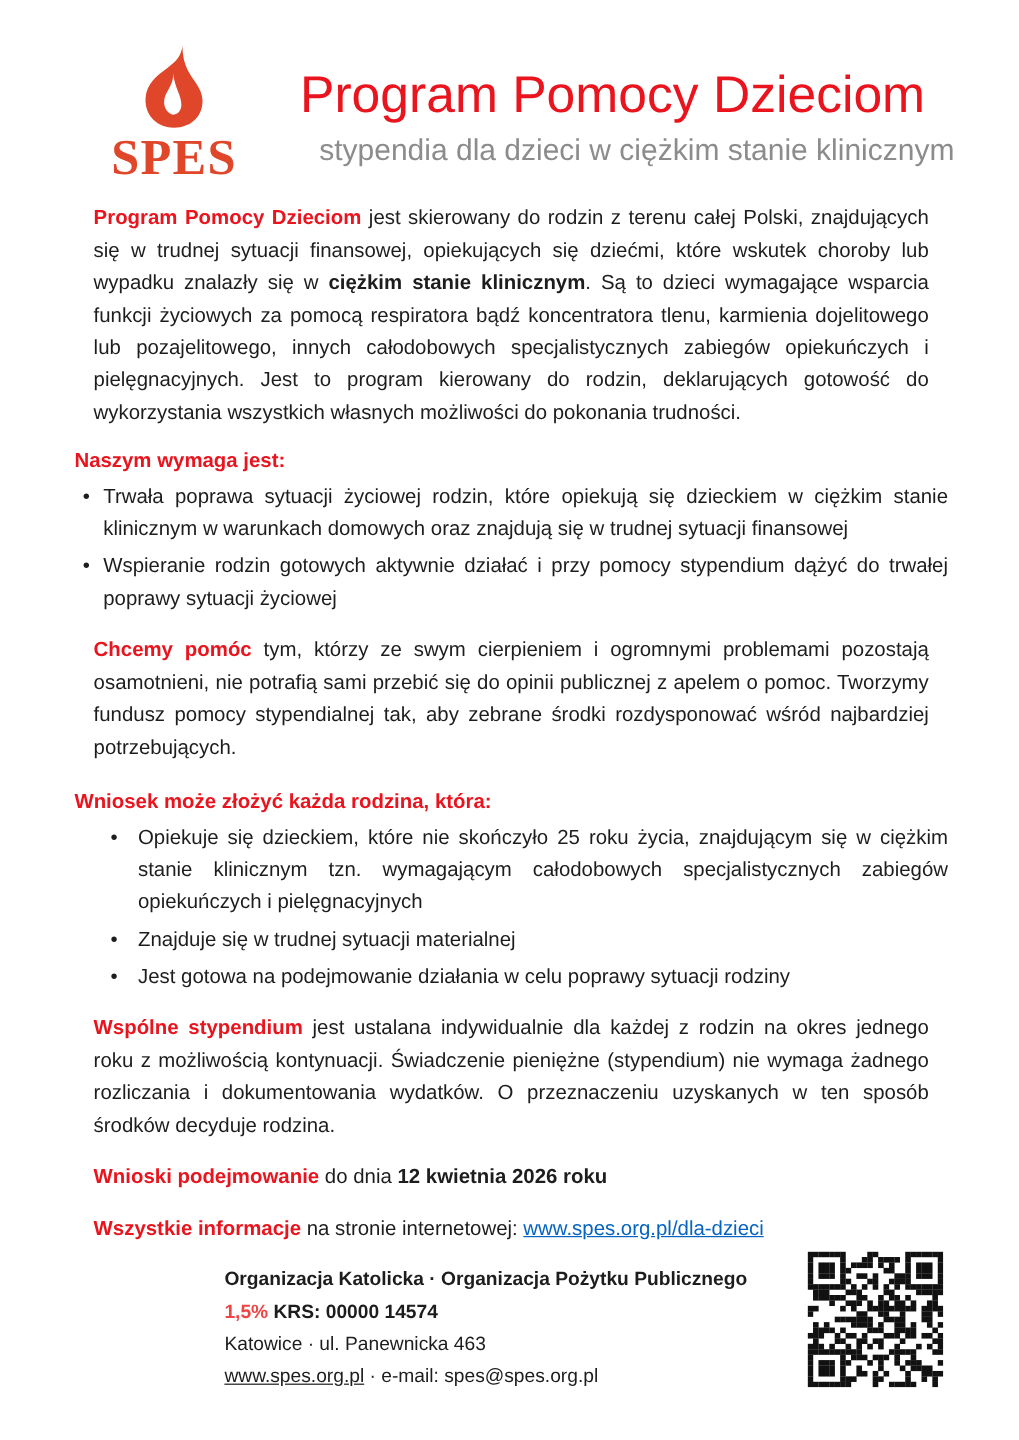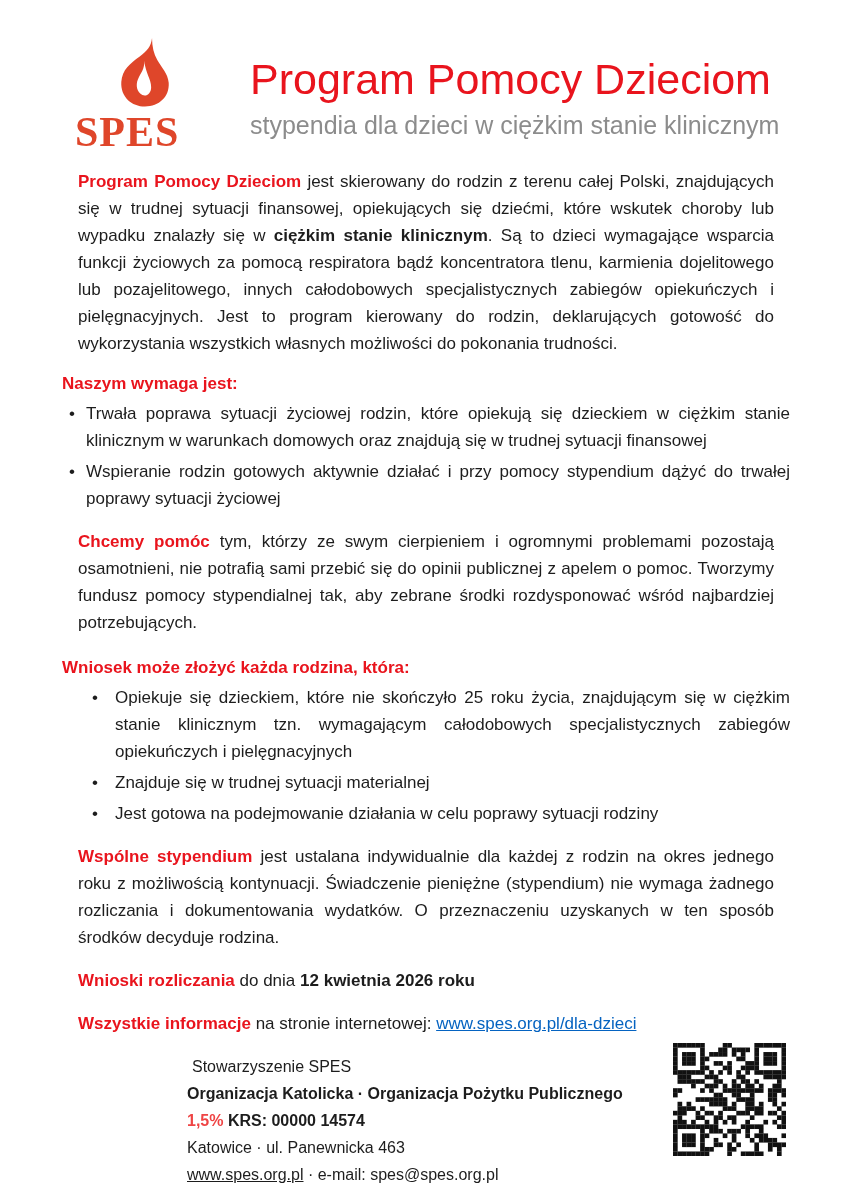--- a/index.html
+++ b/index.html
@@ -7,35 +7,35 @@
     width:849px;height:1200px;overflow:hidden;position:relative;
     font-family:"Liberation Sans","DejaVu Sans",sans-serif;
     color:#1d1d1d;
   }
   .page{
     width:849px;height:1200px;box-sizing:border-box;
     padding:38px 59px 0 62px;position:relative;
   }
   
   .header{display:flex;align-items:flex-start;}
-  .logo{width:140px;flex:0 0 140px;margin-left:13px;text-align:left;}
+  .logo{width:140px;flex:0 0 140px;margin-left:13px;text-align:center;}
   .logo svg{display:block;margin:0 auto;}
   .logo-text{
     font-family:"Liberation Serif","DejaVu Serif",serif;
     font-weight:700;font-size:42px;line-height:40px;letter-spacing:1px;
     color:#df462a;margin-top:2px;
   }
   .title-block{margin-left:35px;padding-top:18px;}
   .page-title{
     font-size:43px;line-height:46px;color:#e9141d;font-weight:400;
     white-space:nowrap;
   }
   .page-subtitle{
     font-size:25px;line-height:30px;color:#8c8c8c;font-weight:400;
-    margin-top:8px;white-space:nowrap;
+    margin-top:8px;white-space:nowrap;margin-left:16px;
   }
   
   .bodytext{font-size:17px;line-height:27px;text-align:justify;}
   p.para{margin:16px;}
   .p-intro{margin-top:29px;}
   .lead-red{color:#e9141d;font-weight:700;}
   .bold{font-weight:700;}
   .sec-heading{
     color:#e9141d;font-weight:700;font-size:17px;line-height:22px;
     margin:0;text-align:left;
@@ -114,29 +114,28 @@
 
     <p class="sec-heading h-application">Wniosek może złożyć każda rodzina, która:</p>
     <ul class="blist l2">
       <li>Opiekuje się dzieckiem, które nie skończyło 25 roku życia, znajdującym się w ciężkim stanie klinicznym tzn. wymagającym całodobowych specjalistycznych zabiegów opiekuńczych i pielęgnacyjnych</li>
       <li>Znajduje się w trudnej sytuacji materialnej</li>
       <li>Jest gotowa na podejmowanie działania w celu poprawy sytuacji rodziny</li>
     </ul>
 
     <p class="para p-scholarship"><span class="lead-red">Wspólne stypendium</span><span> jest ustalana indywidualnie dla każdej z rodzin na okres jednego roku z możliwością kontynuacji. Świadczenie pieniężne (stypendium) nie wymaga żadnego rozliczania i dokumentowania wydatków. O przeznaczeniu uzyskanych w ten sposób środków decyduje rodzina.</span></p>
 
-    <p class="para line-deadline"><span class="lead-red">Wnioski rozliczania</span><span> do dnia </span><span class="bold">12 kwietnia 2026 roku</span></p>
+    <p class="para line-deadline"><span class="lead-red">Wnioski podejmowanie</span><span> do dnia </span><span class="bold">12 kwietnia 2026 roku</span></p>
 
     <p class="para line-info"><span class="lead-red">Wszystkie informacje</span><span> na stronie internetowej: </span><a href="#" class="weblink">www.spes.org.pl/dla-dzieci</a></p>
 
   </div>
 
   <div class="footer">
     <div class="footer-text">
-      <div class="f-line1">Stowarzyszenie SPES</div>
       <div class="f-bold">Organizacja Katolicka · Organizacja Pożytku Publicznego</div>
       <div><span class="percent">1,5%</span><span class="f-bold"> KRS: 00000 14574</span></div>
       <div>Katowice · ul. Panewnicka 463</div>
       <div><a href="#" class="f-web">www.spes.org.pl</a><span> · e-mail: </span><span>spes@spes.org.pl</span></div>
     </div>
     <div class="qr">
       <svg viewBox="0 0 113 113" xmlns="http://www.w3.org/2000/svg">
           <rect x="0.00" y="0.00" width="4.67" height="4.67"></rect>
           <rect x="4.52" y="0.00" width="4.67" height="4.67"></rect>
           <rect x="9.04" y="0.00" width="4.67" height="4.67"></rect>

